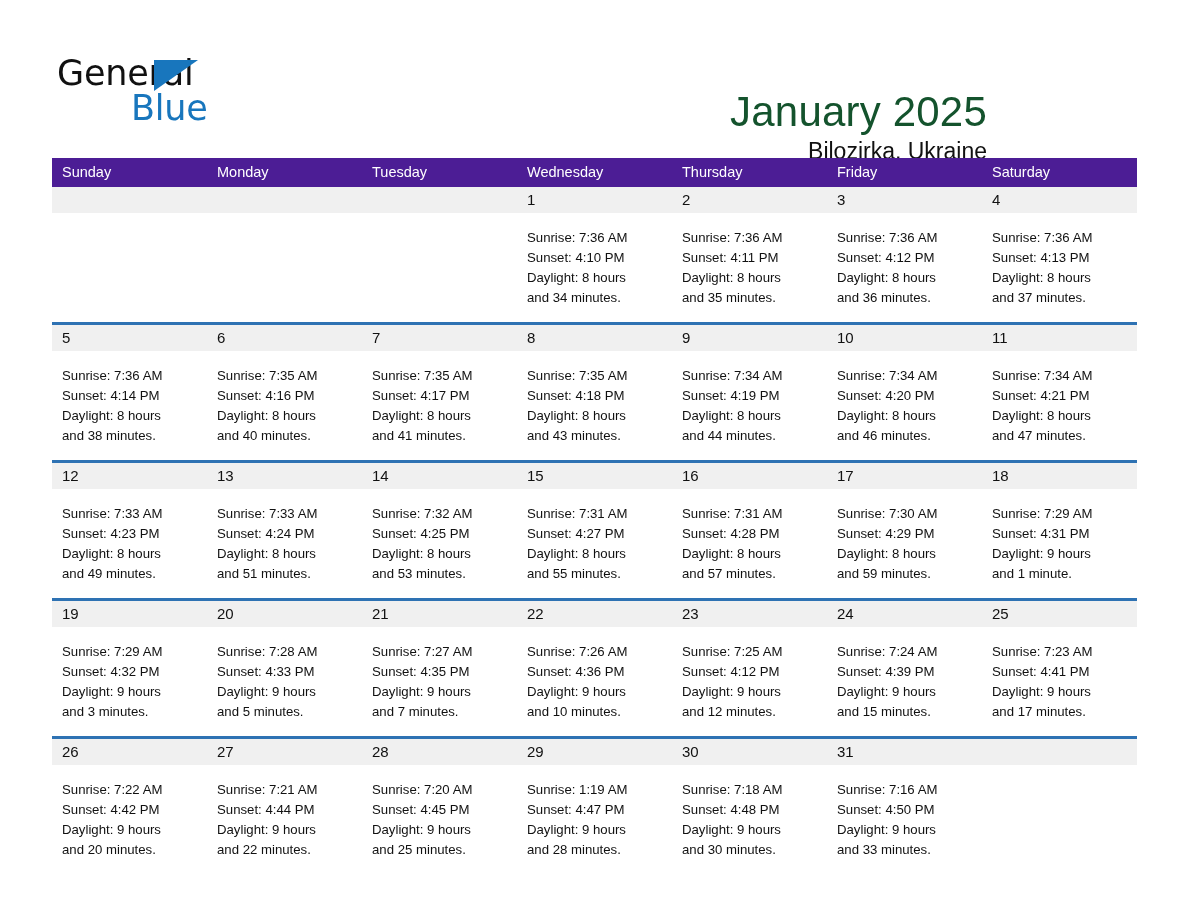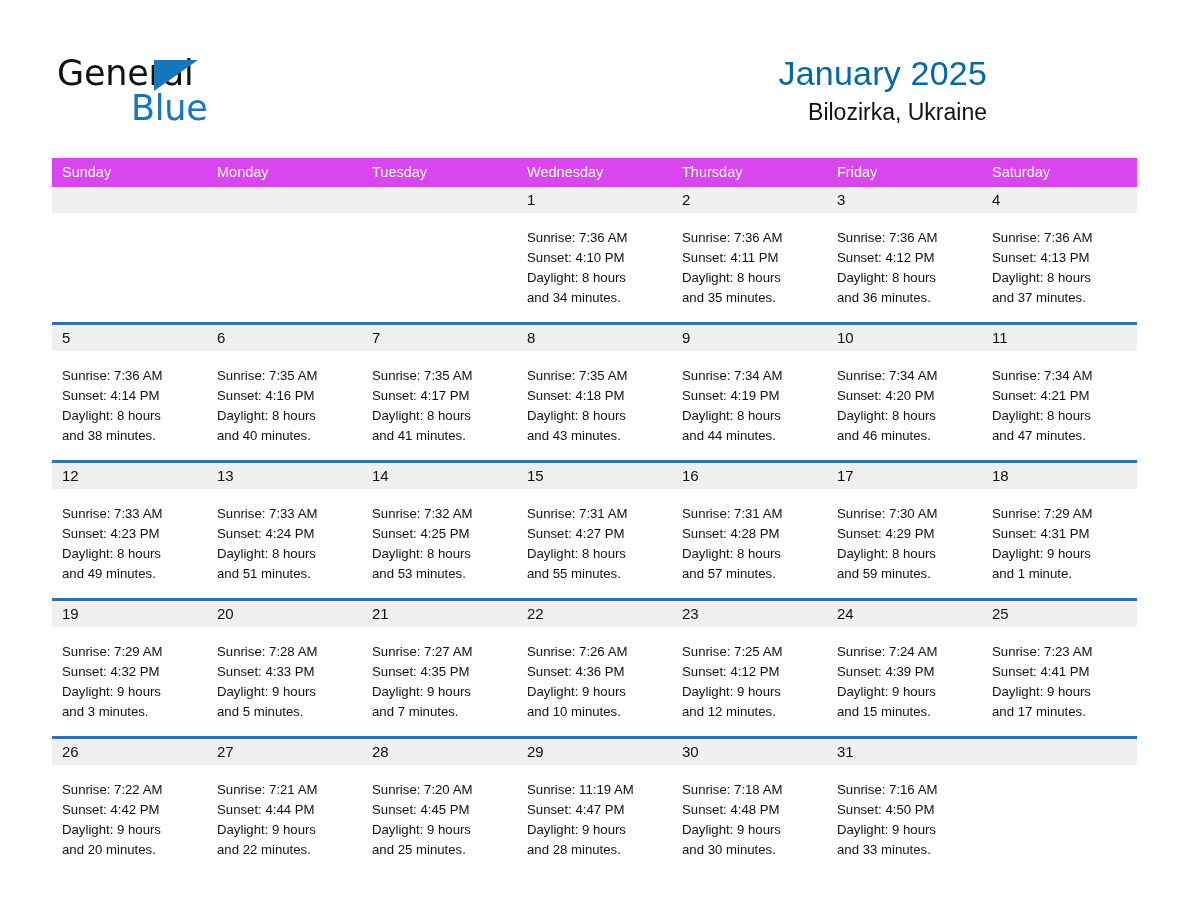--- a/index.html
+++ b/index.html
@@ -66,43 +66,44 @@
     font-weight: 400;
   }
 
   .title-wrap {
     position: absolute;
     right: 52px;
     top: 48px;
     text-align: right;
   }
   .title-main {
-    font-size: 34px;
+    font-size: 42px;
     line-height: 50px;
     font-weight: 400;
-    color: #0369a1;
+    color: #14532d;
     letter-spacing: 0.2px;
+    margin-top: 39px;
   }
   .title-sub {
     font-size: 23px;
     line-height: 28px;
     font-weight: 400;
     color: #111111;
   }
 
   
   .calendar {
     position: absolute;
     left: 52px;
     top: 158px;
     width: 1085px;
   }
   .weekdays {
     display: flex;
-    background: #d946ef;
+    background: #4c1d95;
     height: 29px;
   }
   .weekday {
     flex: 1 1 0;
     color: #ffffff;
     font-size: 14.5px;
     line-height: 29px;
     padding-left: 10px;
     box-sizing: border-box;
     white-space: nowrap;
@@ -468,21 +469,21 @@
             <div class="daylines">
               <div>Sunrise: 7:20 AM</div>
               <div>Sunset: 4:45 PM</div>
               <div>Daylight: 9 hours</div>
               <div>and 25 minutes.</div>
             </div>
           </div>
           <div class="day">
             <div class="daynum">29</div>
             <div class="daylines">
-              <div>Sunrise: 11:19 AM</div>
+              <div>Sunrise: 1:19 AM</div>
               <div>Sunset: 4:47 PM</div>
               <div>Daylight: 9 hours</div>
               <div>and 28 minutes.</div>
             </div>
           </div>
           <div class="day">
             <div class="daynum">30</div>
             <div class="daylines">
               <div>Sunrise: 7:18 AM</div>
               <div>Sunset: 4:48 PM</div>

